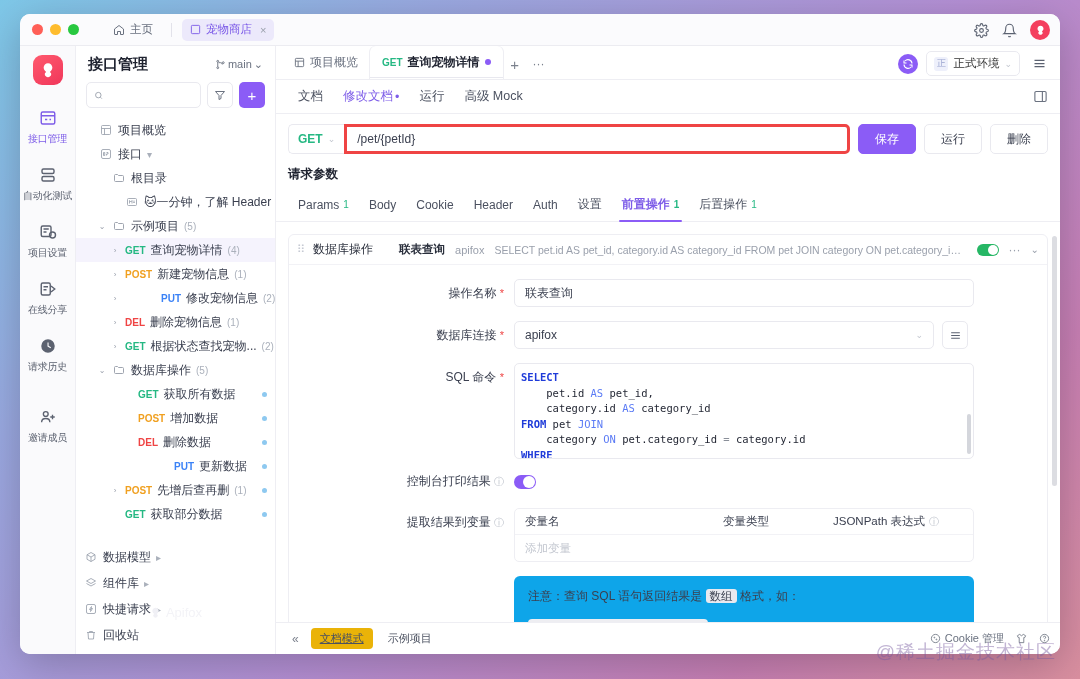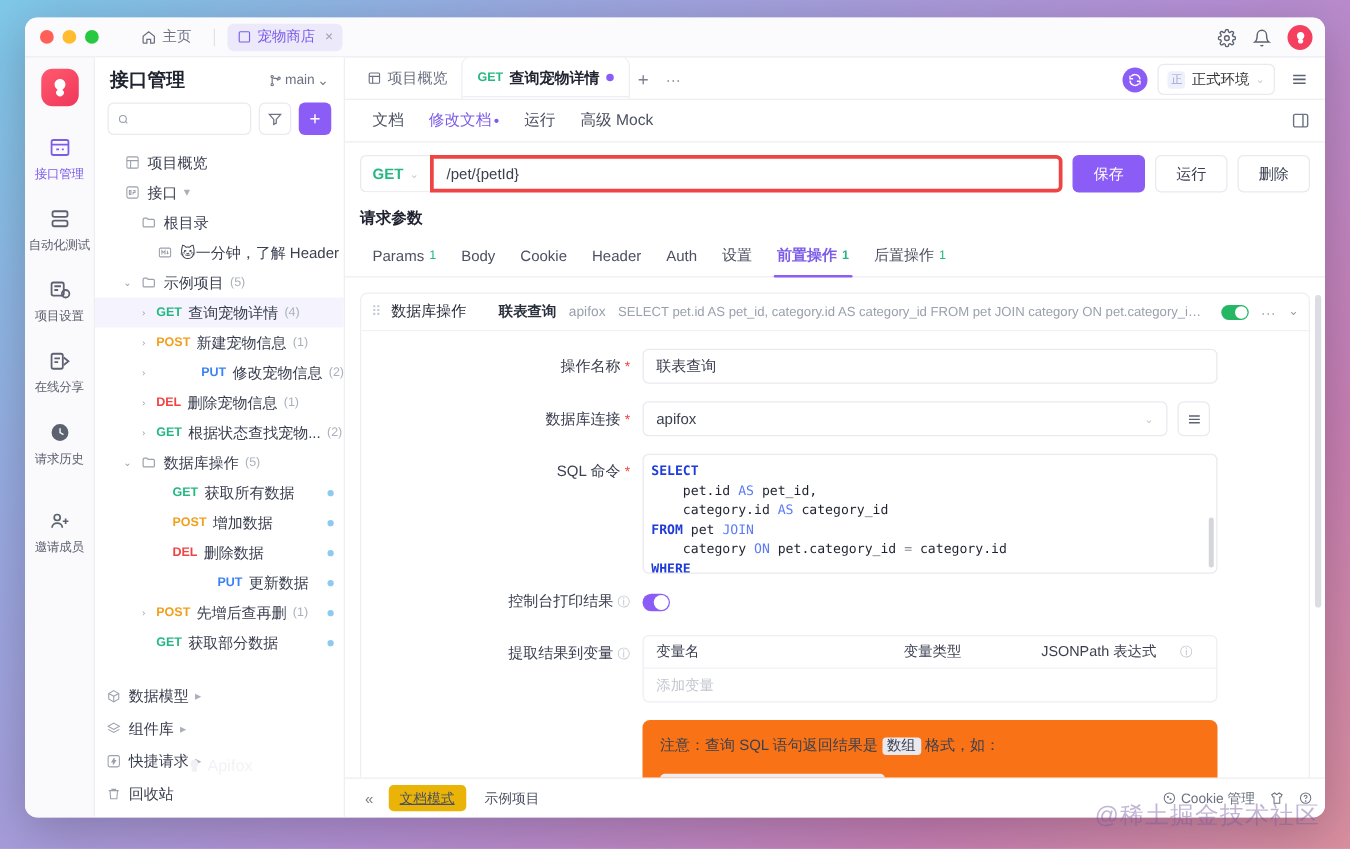--- a/index.html
+++ b/index.html
@@ -127,21 +127,21 @@
   }
   .code .ln { white-space: pre; color: #1f2330; }
   .kw { color: #1f3bd9; font-weight: bold; }
   .kw2 { color: #5b7bf5; }
   .op2 { color: #8a8f99; }
   .code-scroll { position: absolute; right: 2px; top: 50px; width: 4px; height: 40px; background: #d4d6dc; border-radius: 3px; }
   .vtable { flex: 1; max-width: 460px; border: 1px solid #eeeef3; border-radius: 5px; overflow: hidden; }
   .vt-head { height: 26px; display: flex; align-items: center; font-size: 11.5px; color: #3b4050; border-bottom: 1px solid #f2f2f6; }
   .vt-head > div { padding: 0 10px; }
   .vt-row { height: 26px; display: flex; align-items: center; font-size: 11.5px; color: #c2c6cf; padding: 0 10px; }
-  .notebox { background: #f97316; border-radius: 6px; padding: 12px 14px; font-size: 12px; color: #3b4050; }
+  .notebox { background: #0ea5e9; border-radius: 6px; padding: 12px 14px; font-size: 12px; color: #3b4050; }
   .chip { background: #e9e9ef; border-radius: 3px; padding: 1px 4px; font-size: 11.5px; }
   .jsonbox { margin-top: 14px; background: #eeeef2; border-radius: 4px; padding: 8px 10px; font-family: "DejaVu Sans Mono", "Liberation Mono", monospace; font-size: 10.5px; line-height: 1.5; width: 180px; }
   .vscroll { position: absolute; right: 3px; top: 14px; width: 5px; height: 250px; background: #dcdde2; border-radius: 4px; }
   
   .mfoot { height: 32px; flex: 0 0 32px; border-top: 1px solid #eeeef3; display: flex; align-items: center; padding: 0 10px; gap: 6px; }
   .collapse { color: #7b818d; font-size: 12px; padding: 0 6px; }
   .modebtn { height: 21px; border-radius: 4px; font-size: 11px; color: #4b5160; display: flex; align-items: center; padding: 0 9px; }
   .modebtn.active { background: #eab308; text-decoration: underline; }
   .foot-right { margin-left: auto; display: flex; align-items: center; gap: 12px; color: #6b7280; font-size: 11px; }
   .foot-right .fr-item { display: flex; align-items: center; gap: 4px; }
@@ -622,21 +622,21 @@
                 <div class="flabel" style="padding-top:0"><span>控制台打印结果</span> <span class="hint">ⓘ</span></div>
                 <div class="sw purple"></div>
               </div>
 
               <div class="frow">
                 <div class="flabel"><span>提取结果到变量</span> <span class="hint">ⓘ</span></div>
                 <div class="vtable">
                   <div class="vt-head">
                     <div style="flex:1">变量名</div>
                     <div style="width:110px">变量类型</div>
-                    <div style="width:150px;display:flex;gap:19px;align-items:center">
+                    <div style="width:150px;display:flex;gap:4px;align-items:center">
                         <span>JSONPath 表达式</span>
                         <span class="hint">ⓘ</span>
                       </div>
                   </div>
                   <div class="vt-row">添加变量</div>
                 </div>
               </div>
 
               <div class="frow" style="margin-bottom:0">
                 <div class="flabel"></div>

